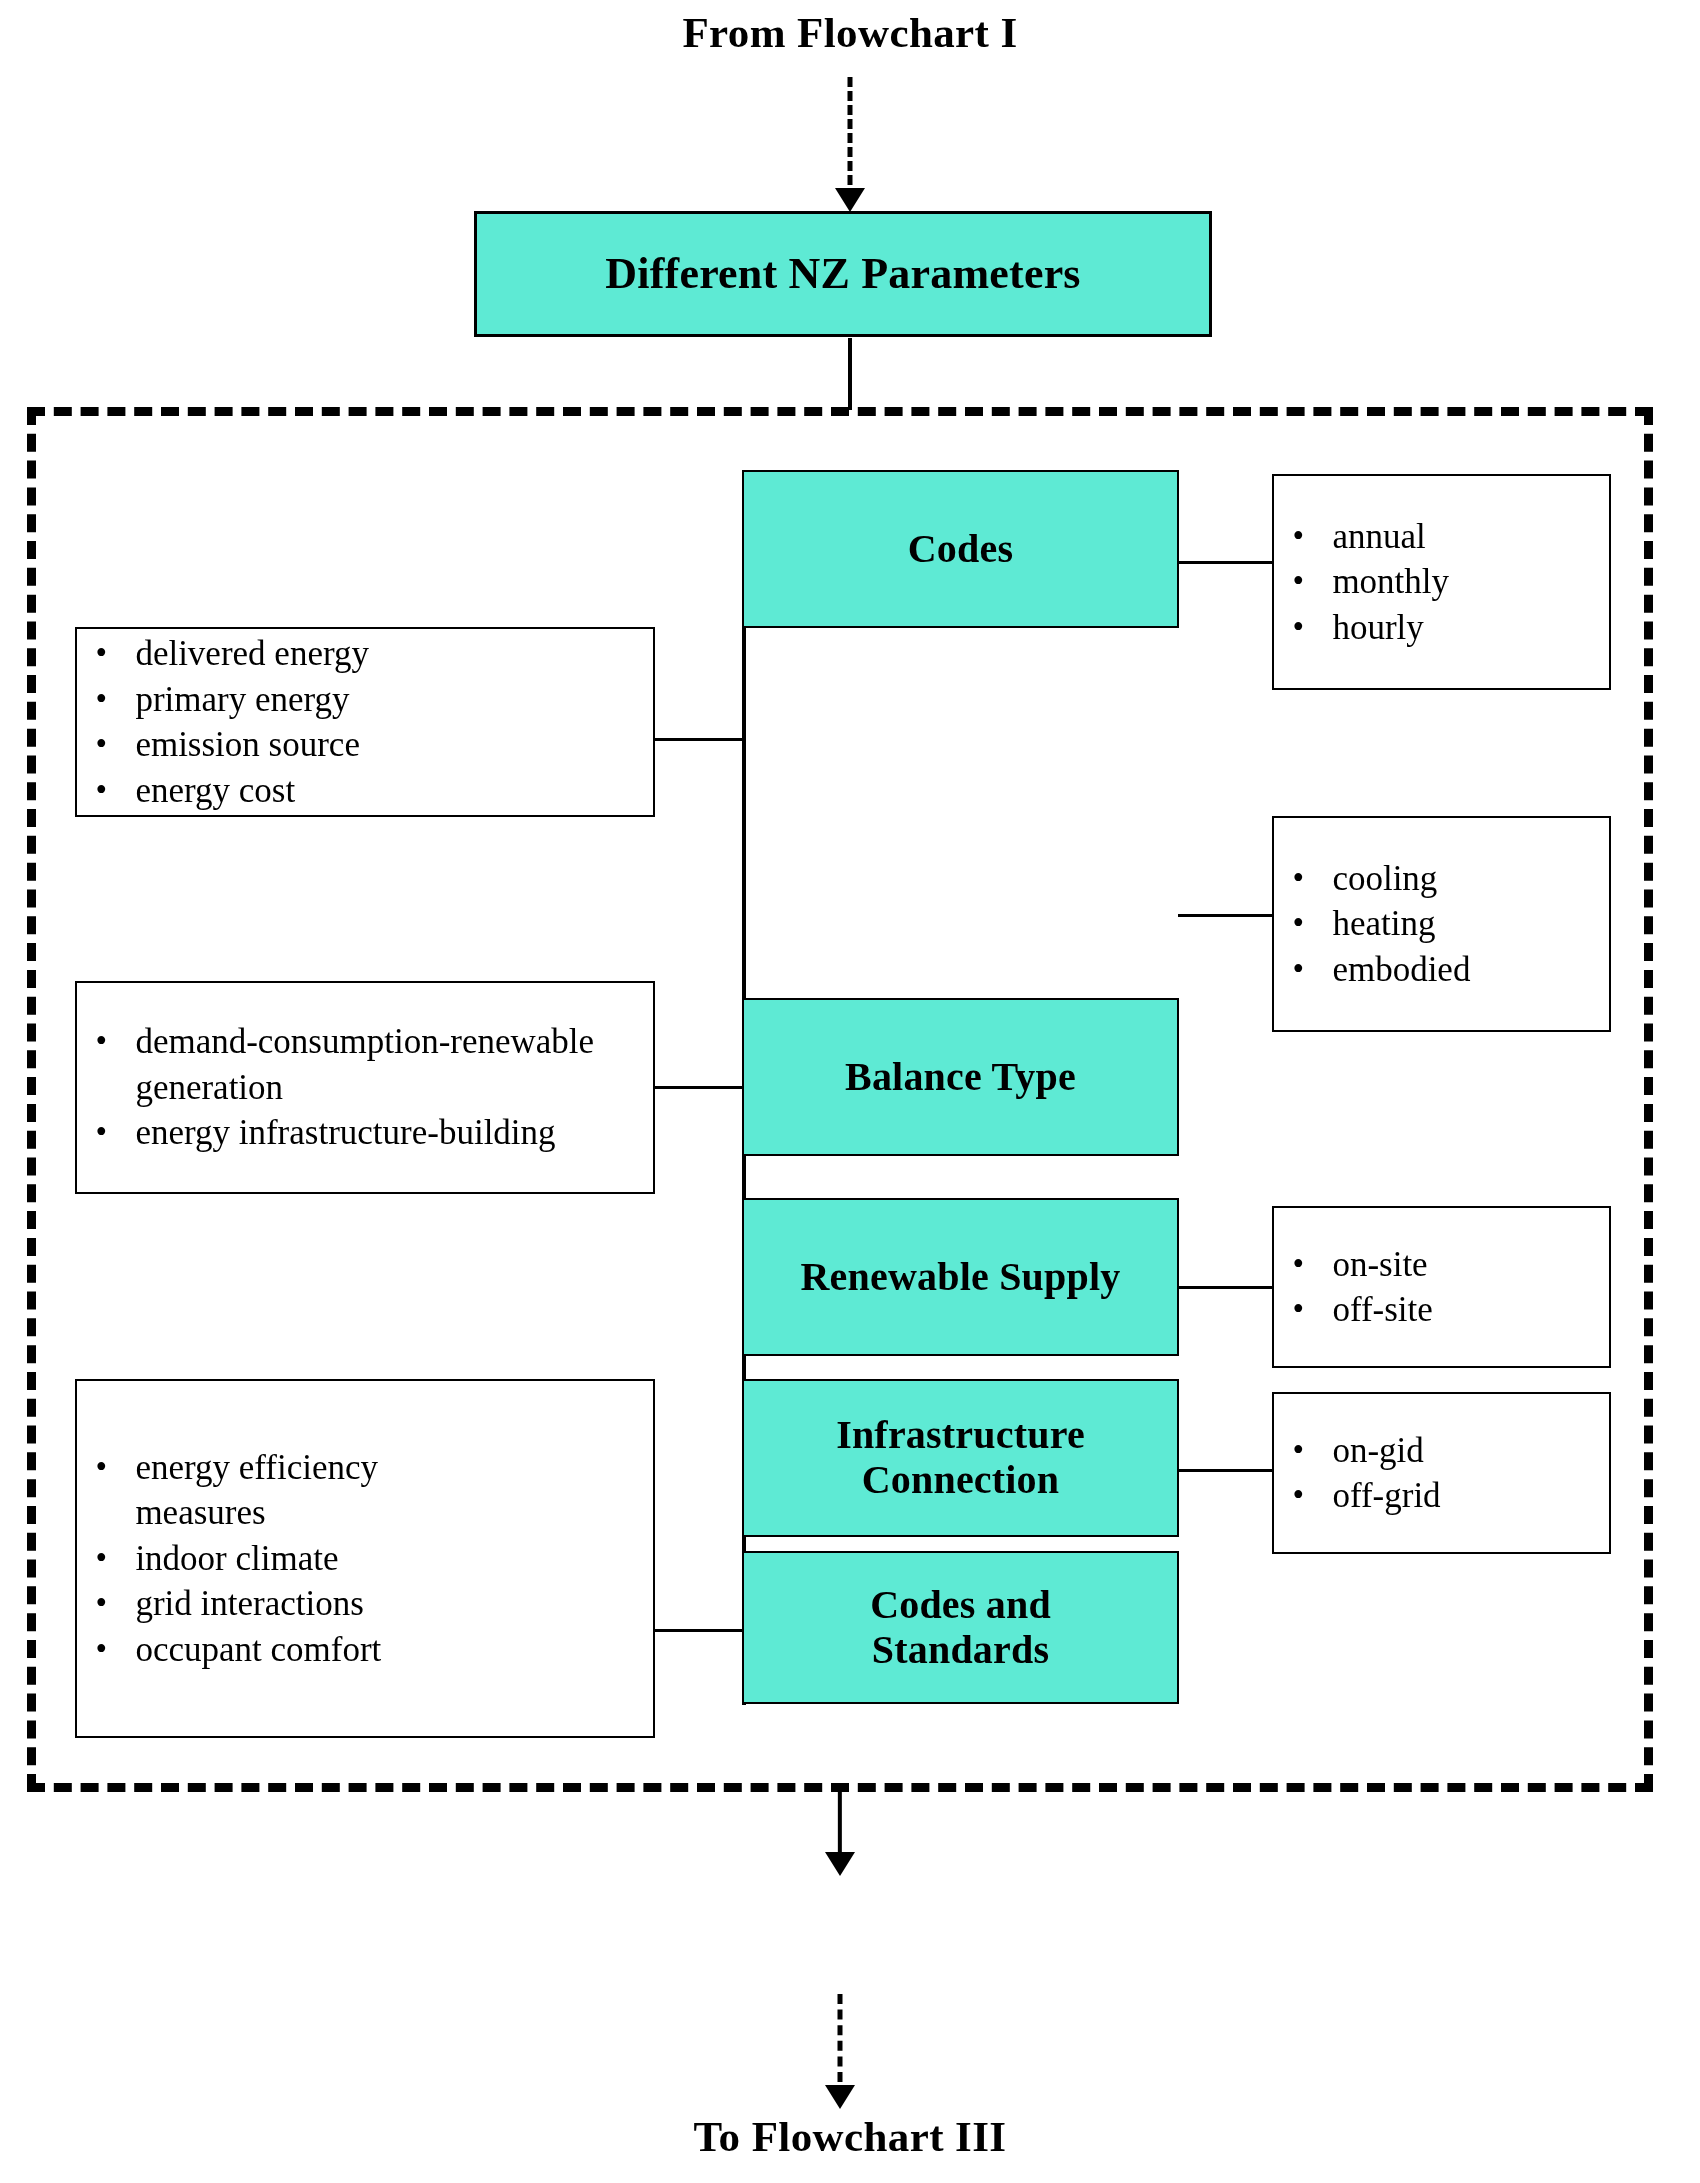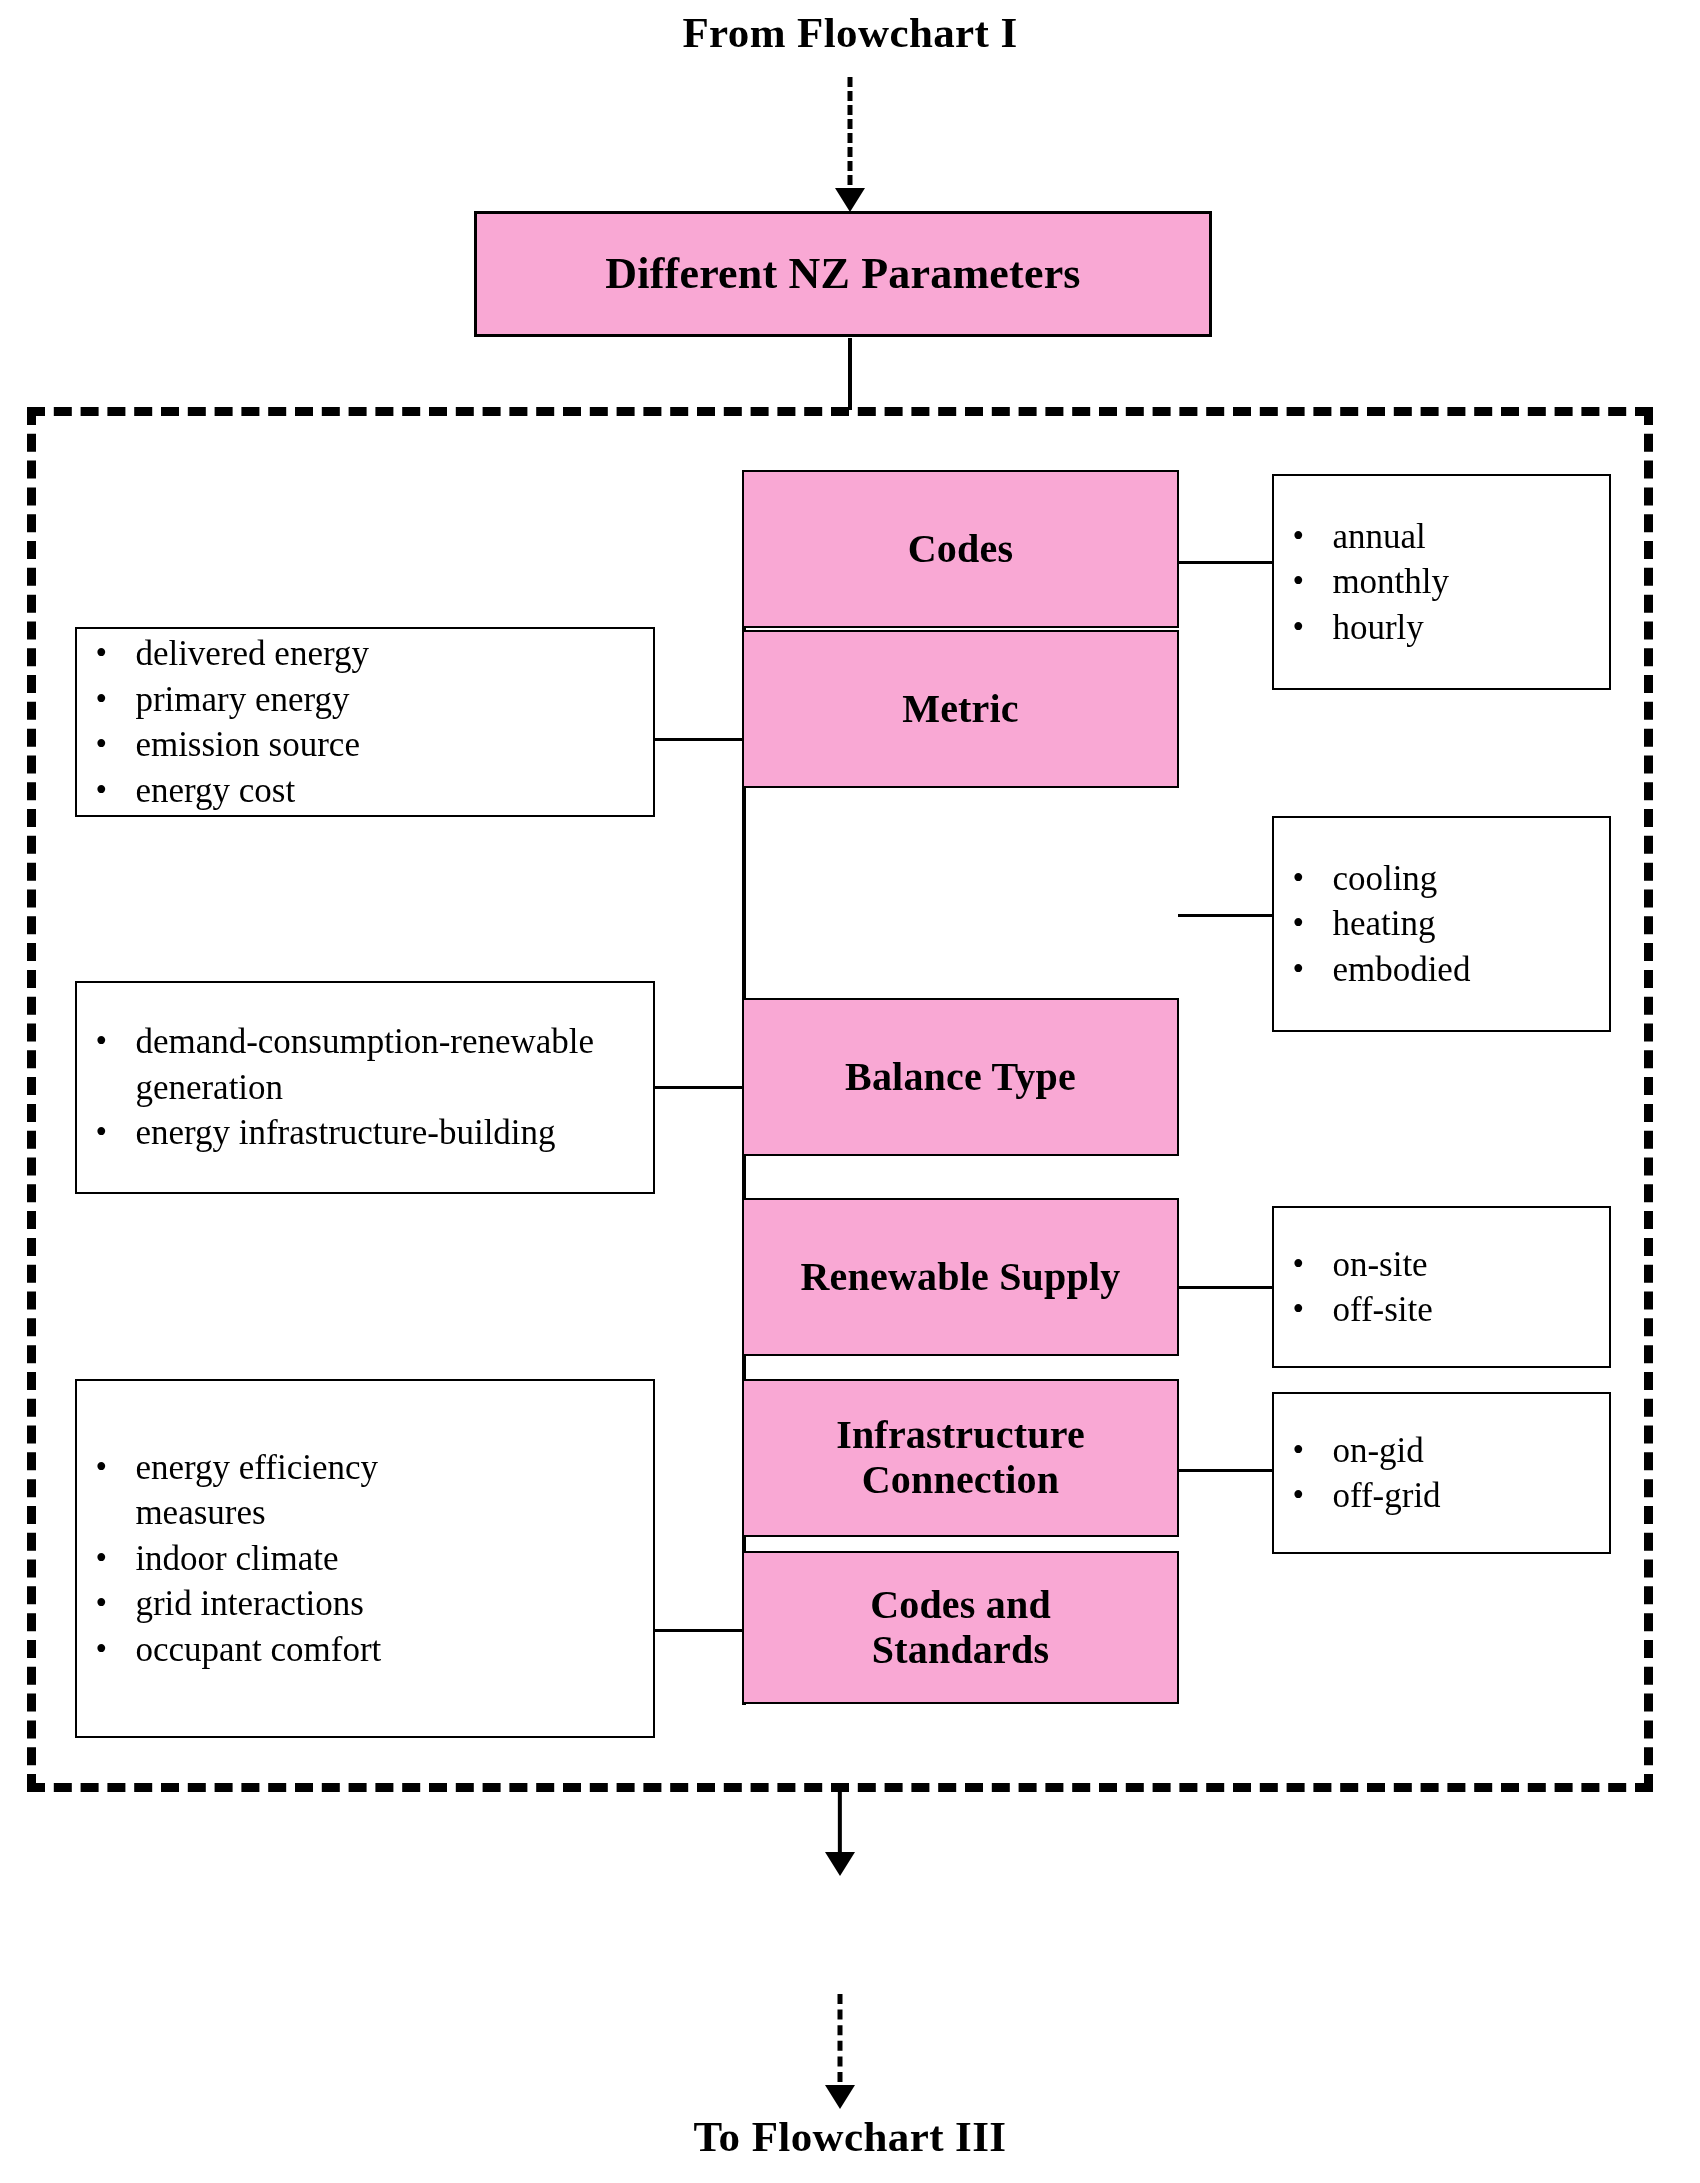--- a/index.html
+++ b/index.html
@@ -27,21 +27,21 @@
     line-height: 1.05;
     letter-spacing: 0.4px;
     white-space: nowrap;
   }
 
   
   .box {
     position: absolute;
     box-sizing: border-box;
     border: 3.5px solid #000;
-    background: #f9a8d4;
+    background: #5eead4;
     display: flex;
     align-items: center;
     justify-content: center;
   }
   .box-title {
     font-weight: bold;
     font-size: 40px;
     line-height: 1.12;
     text-align: center;
     letter-spacing: 0.2px;
@@ -163,23 +163,20 @@
   <div class="conn-v thick" style="left:848px; top:338px; height:72px;"></div>
 
   <div class="dashed-region" style="left:27px; top:407px; width:1626px; height:1385px;"></div>
 
   <div class="conn-v thick" style="left:742px; top:470px; height:1235px;"></div>
 
   <div class="box thin" style="left:742px; top:470px; width:437px; height:158px;">
     <div class="box-title">Codes</div>
   </div>
 
-  <div class="box thin" style="left:742px; top:630px; width:437px; height:158px;">
-    <div class="box-title">Metric</div>
-  </div>
 
 
   <div class="box thin" style="left:742px; top:998px; width:437px; height:158px;">
     <div class="box-title">Balance Type</div>
   </div>
 
   <div class="box thin" style="left:742px; top:1198px; width:437px; height:158px;">
     <div class="box-title" style="max-width:326px; white-space:normal;">Renewable Supply</div>
   </div>
 

